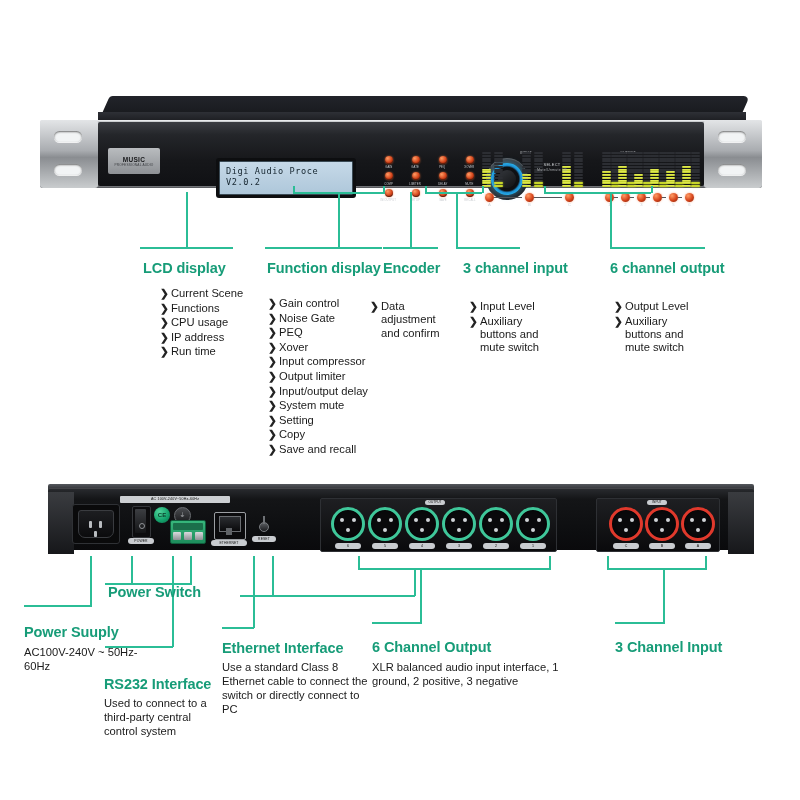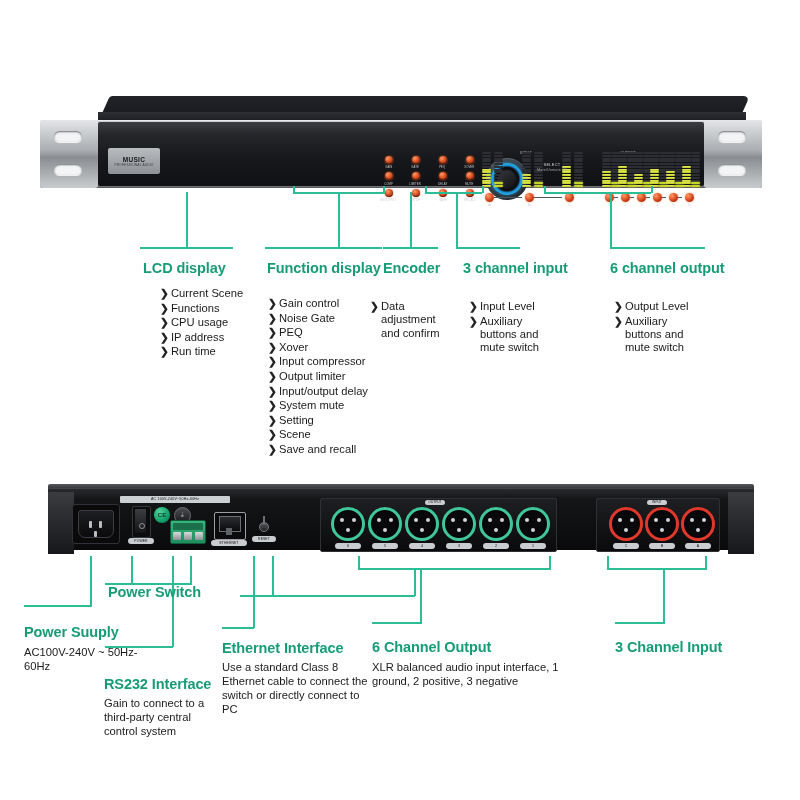--- a/index.html
+++ b/index.html
@@ -329,20 +329,26 @@
       <div class="slot s1"></div>
       <div class="slot s2"></div>
     </div>
 
     <div class="band">
       <div class="brand">
         <div class="bw">MUSIC</div>
         <div class="bs">PROFESSIONAL AUDIO</div>
       </div>
 
+      <div class="lcd">
+        <div class="glass">
+          <div class="lrow">Digi Audio Proce</div>
+          <div class="lrow">V2.0.2</div>
+        </div>
+      </div>
 
       <div class="btngrid">
         <div class="btncell">
             <span class="led"></span>
             <span class="cap">GAIN</span>
           </div>
         <div class="btncell">
             <span class="led"></span>
             <span class="cap">GATE</span>
           </div>
@@ -783,21 +789,21 @@
     <div class="bi">
         <span class="ar">❯</span>
         <span>System mute</span>
       </div>
     <div class="bi">
         <span class="ar">❯</span>
         <span>Setting</span>
       </div>
     <div class="bi">
         <span class="ar">❯</span>
-        <span>Scene</span>
+        <span>Copy</span>
       </div>
     <div class="bi">
         <span class="ar">❯</span>
         <span>Save and recall</span>
       </div>
   </div>
 
   <div class="ann-title" style="left:383px;top:260px;">Encoder</div>
   <div class="bullets" style="left:370px;top:300px;">
     <div class="bi" style="white-space:normal;width:72px;">
@@ -1013,21 +1019,21 @@
   <div class="ln lnv" style="left:663px;top:568px;height:55px;"></div>
   <div class="ln lnh" style="left:615px;top:622px;width:50px;"></div>
 
   <div class="ann-title" style="left:108px;top:584px;">Power Switch</div>
 
 
   <div class="ann-title" style="left:24px;top:624px;">Power Suuply</div>
   <div class="ptxt w1" style="left:24px;top:645px;">AC100V-240V ~ 50Hz-60Hz</div>
 
   <div class="ann-title" style="left:104px;top:676px;">RS232 Interface</div>
-  <div class="ptxt w1" style="left:104px;top:696px;">Gain to connect to a third-party central control system</div>
+  <div class="ptxt w1" style="left:104px;top:696px;">Used to connect to a third-party central control system</div>
 
   <div class="ann-title" style="left:222px;top:640px;">Ethernet Interface</div>
   <div class="ptxt w2" style="left:222px;top:660px;">Use a standard Class 8 Ethernet cable to connect the switch or directly connect to PC</div>
 
   <div class="ann-title" style="left:372px;top:639px;">6 Channel Output</div>
   <div class="ptxt w3" style="left:372px;top:660px;">XLR balanced audio input interface, 1 ground, 2 positive, 3 negative</div>
 
   <div class="ann-title" style="left:615px;top:639px;">3 Channel Input</div>
 
 </div>

